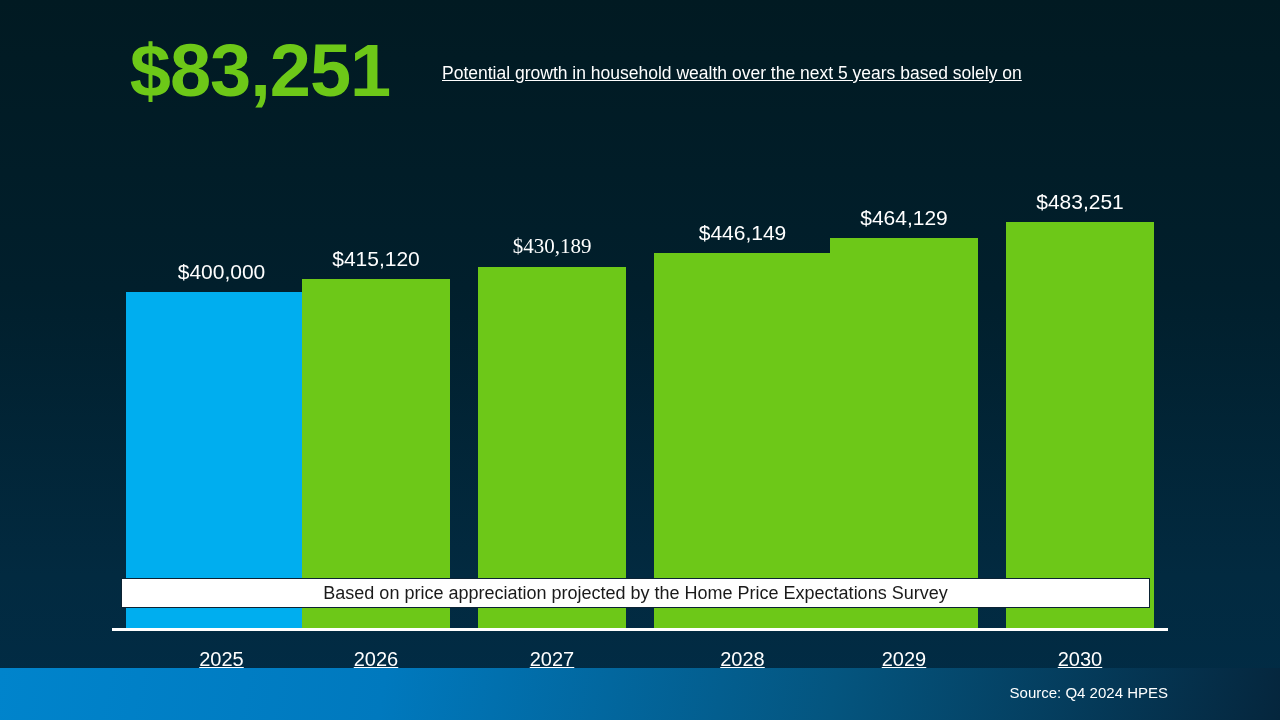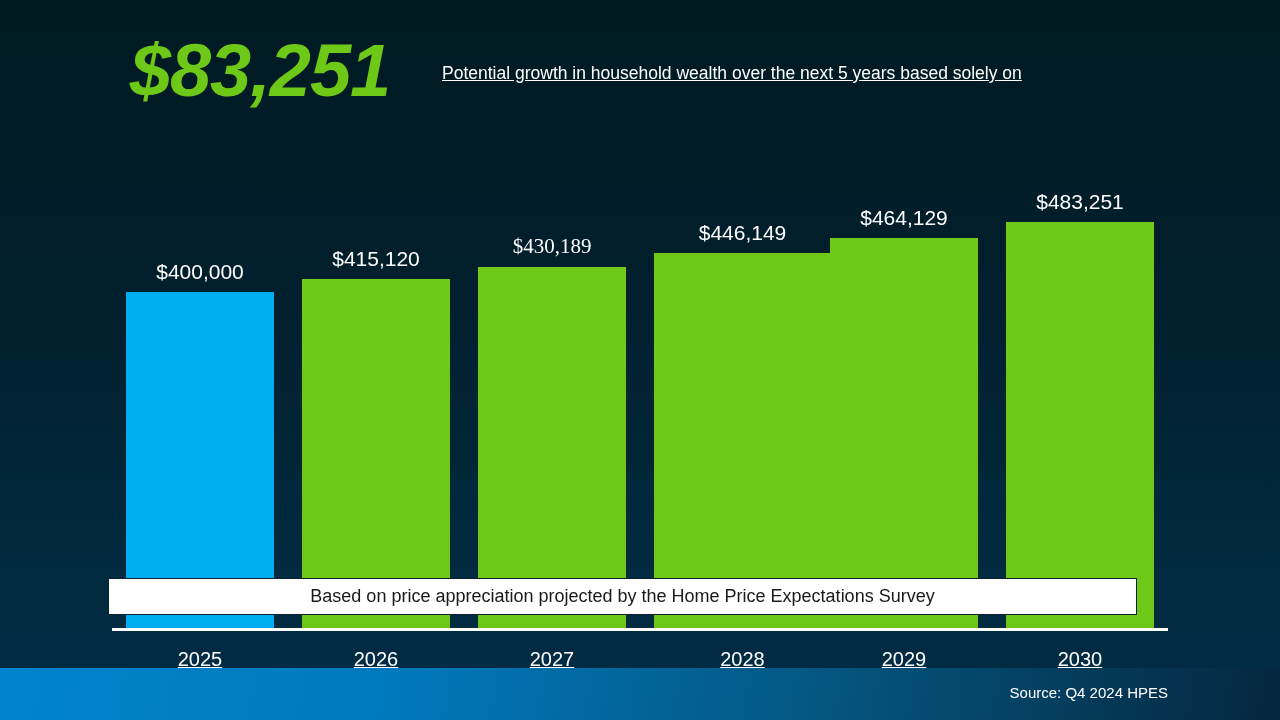--- a/index.html
+++ b/index.html
@@ -35,21 +35,20 @@
     left: 110px;
     top: 34px;
     width: 300px;
     text-align: center;
     font-size: 74px;
     font-weight: bold;
     color: #6DC818;
     letter-spacing: -1px;
     line-height: 1;
     white-space: nowrap;
-    font-style: italic;
   }
   #headline-desc {
     position: absolute;
     left: 442px;
     top: 60px;
     width: 725px;
     font-size: 17.5px;
     color: #FFFFFF;
     line-height: 26px;
     font-weight: 500;
@@ -105,24 +104,24 @@
     left: 112px;
     top: 628px;
     width: 1056px;
     height: 3px;
     background: #FFFFFF;
   }
 
   
   #banner {
     position: absolute;
-    left: 108px;
+    left: 121px;
     top: 578px;
     width: 1029px;
-    height: 37px;
+    height: 30px;
     background: #FFFFFF;
     border: 1px solid #0B2233;
     box-sizing: border-box;
     display: flex;
     align-items: center;
     justify-content: center;
   }
   #banner-text {
     font-size: 18px;
     color: #1A1A1A;
@@ -153,21 +152,21 @@
 <div id="slide">
 
   <div id="header">
     <div id="headline-amount">$83,251</div>
     <div id="headline-desc">
       <span class="desc-line">Potential growth in household wealth over the next 5 years based solely on</span>
     </div>
   </div>
 
   <div id="chart">
-      <div class="bar-group" style="left: 126px; width: 148px; height: 336.885px;">
+      <div class="bar-group" style="left: 126px; width: 148px; height: 336.885px; padding-left: 43px;">
         <div class="bar" style="height: 100%; background: rgb(0, 174, 239);"></div>
         <div class="bar-label" style="bottom: calc(100% + 10px);">$400,000</div>
         <div class="year-label">2025</div>
       </div>
       <div class="bar-group" style="left: 302px; width: 148px; height: 349.619px;">
         <div class="bar" style="height: 100%; background: rgb(109, 200, 24);"></div>
         <div class="bar-label" style="bottom: calc(100% + 10px);">$415,120</div>
         <div class="year-label">2026</div>
       </div>
       <div class="bar-group" style="left: 478px; width: 148px; height: 362.311px;">

